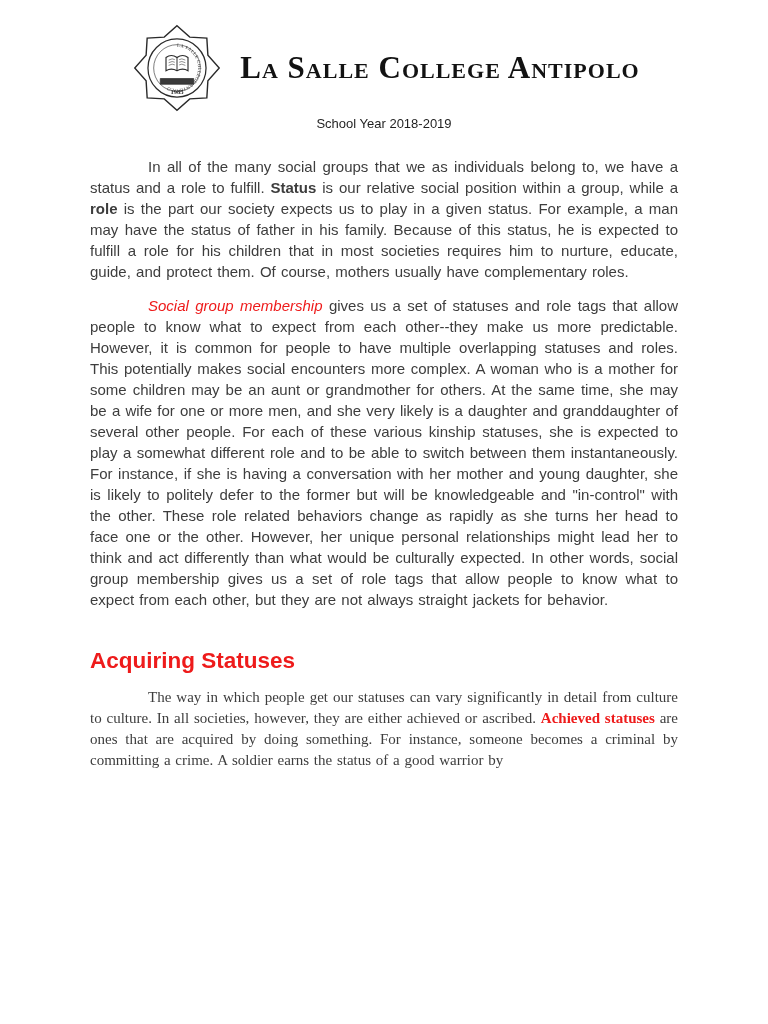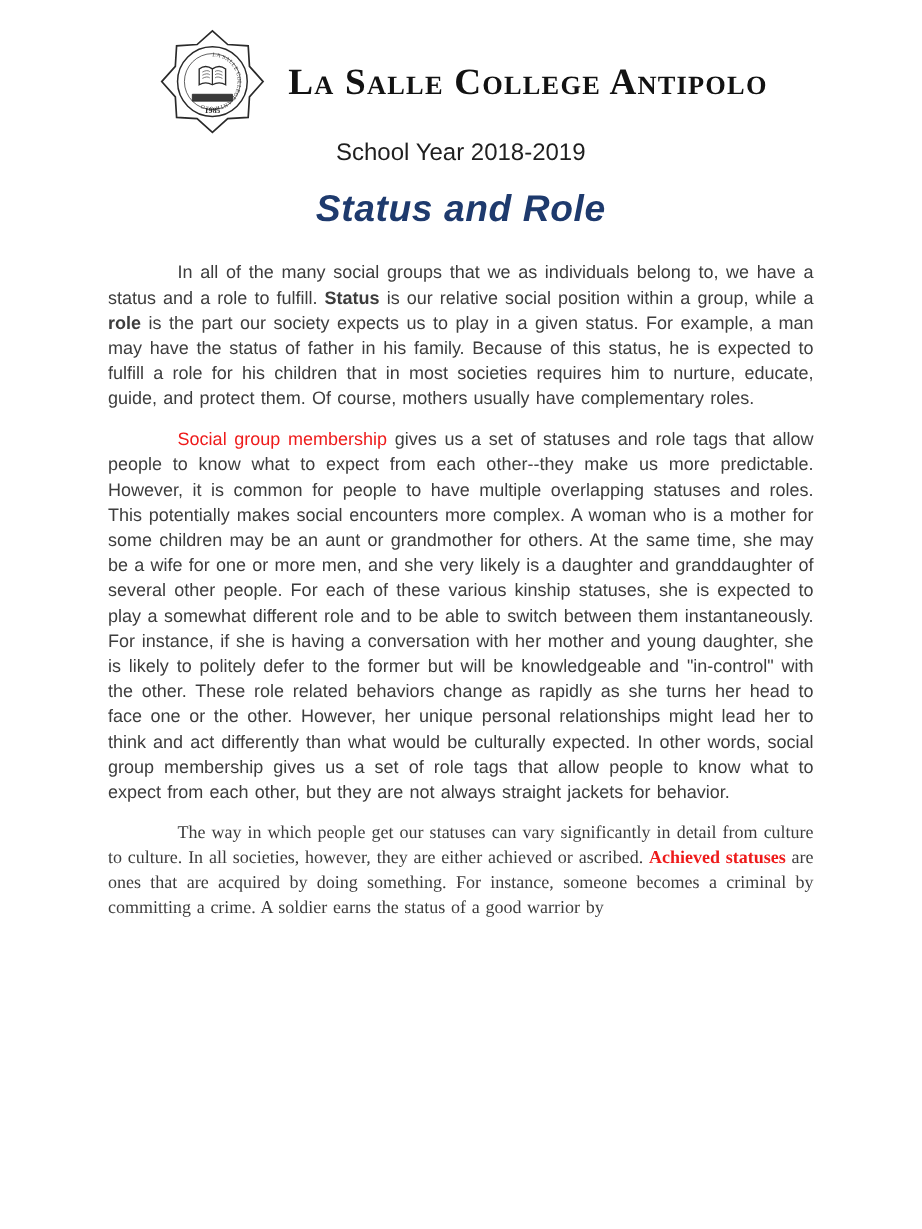--- a/index.html
+++ b/index.html
@@ -25,21 +25,21 @@
     font-family: "Liberation Serif", serif;
     font-variant: small-caps;
     font-weight: 700;
     font-size: 31px;
     color: #121212;
     letter-spacing: 1px;
     white-space: nowrap;
   }
   .subtitle-block { text-align: center; margin-top: 4px; color: #1f1f1f; }
   .course-line { font-size: 15.5px; font-weight: 700; letter-spacing: 0.3px; }
-  .year-line   { font-size: 20px; font-weight: 400; margin-top: 2px; }
+  .year-line   { font-size: 13px; font-weight: 400; margin-top: 2px; }
   .doc-title {
     text-align: center;
     color: #1e3a6d;
     font-size: 31px;
     font-weight: 700;
     font-style: italic;
     letter-spacing: 0.5px;
     margin-top: 17px;
   }
   .content { padding: 0 90px; }
@@ -54,21 +54,21 @@
   .p1 { margin-top: 25px; }
   .p2 { margin-top: 13px; }
   .p3 { margin-top: 13px; font-family: Liberation Serif, serif; }
   .section-heading {
     color: #ee1b1b;
     font-size: 22.5px;
     font-weight: 700;
     margin: 38px 0 0 0;
   }
   .bold-term { font-weight: 700; }
-  .red-text { color: #ee1b1b; }
+  .red-text { color: #ee1b1b; font-style: italic; }
   .red-bold { color: #ee1b1b; font-weight: 700; }
   .seal-stroke { fill: #ffffff; stroke: #2a2a2a; }
   .seal-line { fill: none; stroke: #2a2a2a; }
 </style>
 </head>
 <body>
 
 <div class="page">
 
   <div class="header-row">
@@ -88,25 +88,25 @@
       <path d="M 31 62 L 69 62 L 69 68.5 L 31 68.5 Z" fill="#3a3a3a" stroke="#2a2a2a" stroke-width="0.8"></path>
       <text x="50" y="80" text-anchor="middle" font-size="7.5" font-weight="bold" font-family="Liberation Serif, serif" fill="#2a2a2a">1985</text>
     </svg>
     <div class="school-name">La Salle College Antipolo</div>
   </div>
 
   <div class="subtitle-block">
     <div class="year-line">School Year 2018-2019</div>
   </div>
 
-  <div class="doc-title">Status and Role</div>
 
   <div class="content">
 
     <p class="body-para p1"><span>In all of the many social groups that we as individuals belong to, we have a status and a role to fulfill.  </span><span class="bold-term">Status</span><span> is our relative social position within a group, while a </span><span class="bold-term">role</span><span> is the part our society expects us to play in a given status.  For example, a man may have the status of father in his family.  Because of this status, he is expected to fulfill a role for his children that in most societies requires him to nurture, educate, guide, and protect them.  Of course, mothers usually have complementary roles.</span></p>
 
     <p class="body-para p2"><span class="red-text">Social group membership</span><span> gives us a set of statuses and role tags that allow people to know what to expect from each other--they make us more predictable.  However, it is common for people to have multiple overlapping statuses and roles.  This potentially makes social encounters more complex.  A woman who is a mother for some children may be an aunt or grandmother for others.  At the same time, she may be a wife for one or more men, and she very likely is a daughter and granddaughter of several other people.  For each of these various kinship statuses, she is expected to play a somewhat different role and to be able to switch between them instantaneously.  For instance, if she is having a conversation with her mother and young daughter, she is likely to politely defer to the former but will be knowledgeable and "in-control" with the other.  These role related behaviors change as rapidly as she turns her head to face one or the other.  However, her unique personal relationships might lead her to think and act differently than what would be culturally expected.  In other words, social group membership gives us a set of role tags that allow people to know what to expect from each other, but they are not always straight jackets for behavior.</span></p>
 
+    <h2 class="section-heading">Acquiring Statuses</h2>
 
     <p class="body-para p3"><span>The way in which people get our statuses can vary significantly in detail from culture to culture.  In all societies, however, they are either achieved or ascribed.  </span><span class="red-bold">Achieved statuses</span><span> are ones that are acquired by doing something.  For instance, someone becomes a criminal by committing a crime.  A soldier earns the status of a good warrior by</span></p>
 
   </div>
 </div>
 
 </body></html>

